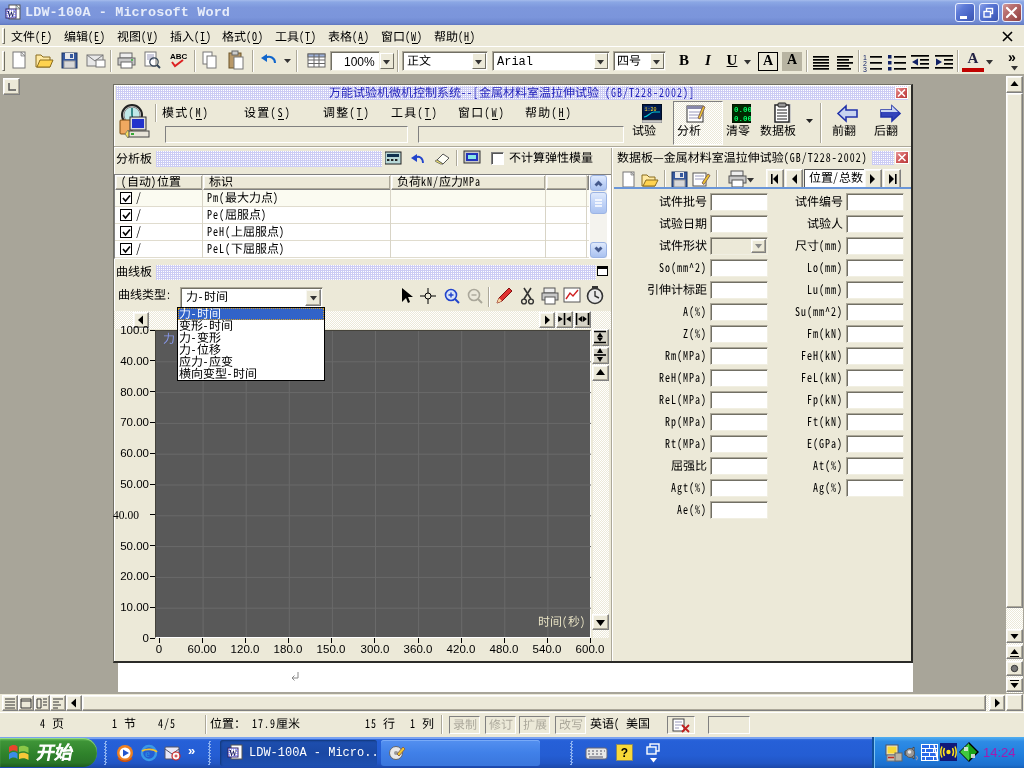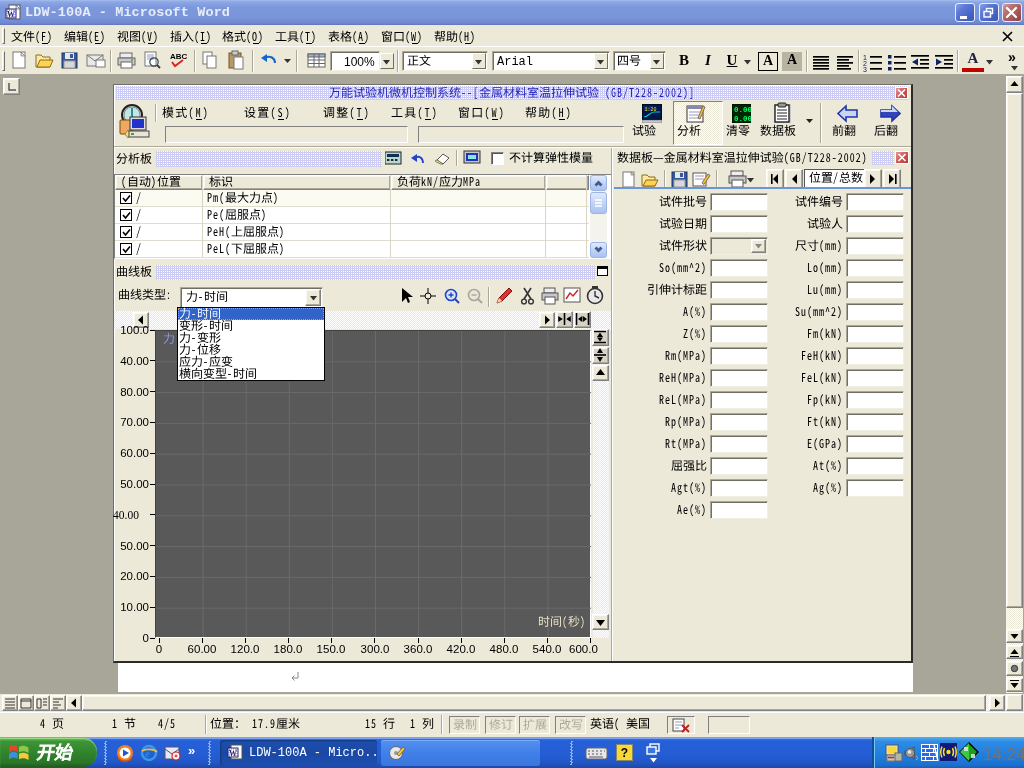--- a/index.html
+++ b/index.html
@@ -876,21 +876,21 @@
 <div class="a" style="left:354px;top:643px;width:42px;height:12px;font-size:11.5px;text-align:center">300.0</div>
 <div class="a" style="left:374px;top:638px;width:1.4px;height:5px;background:#000"></div>
 <div class="a" style="left:397px;top:643px;width:42px;height:12px;font-size:11.5px;text-align:center">360.0</div>
 <div class="a" style="left:418px;top:638px;width:1.4px;height:5px;background:#000"></div>
 <div class="a" style="left:440px;top:643px;width:42px;height:12px;font-size:11.5px;text-align:center">420.0</div>
 <div class="a" style="left:461px;top:638px;width:1.4px;height:5px;background:#000"></div>
 <div class="a" style="left:483px;top:643px;width:42px;height:12px;font-size:11.5px;text-align:center">480.0</div>
 <div class="a" style="left:504px;top:638px;width:1.4px;height:5px;background:#000"></div>
 <div class="a" style="left:526px;top:643px;width:42px;height:12px;font-size:11.5px;text-align:center">540.0</div>
 <div class="a" style="left:547px;top:638px;width:1.4px;height:5px;background:#000"></div>
-<div class="a" style="left:569px;top:643px;width:42px;height:12px;font-size:11.5px;text-align:left">600.0</div>
+<div class="a" style="left:569px;top:643px;width:42px;height:12px;font-size:11.5px;text-align:center">600.0</div>
 <div class="a" style="left:590px;top:638px;width:1.4px;height:5px;background:#000"></div>
 <div class="a dotr" style="left:593px;top:330px;width:16px;height:308px"></div>
 <div class="bev2" style="left:592px;top:329px;width:17px;height:17px;background:#D6D3C6"></div>
 <svg class="a" style="left:592px;top:329px" width="17" height="17">
     <path d="M2 2.5 L14 2.5 M2 13.5 L14 13.5" stroke="#000" stroke-width="1.6"></path>
     <path d="M8 3.5 L11 8 L5 8 Z M8 12.5 L11 8.5 L5 8.5 Z" fill="#000"></path>
   </svg>
 <div class="bev2" style="left:592px;top:347px;width:17px;height:17px;background:#D6D3C6"></div>
 <svg class="a" style="left:592px;top:347px" width="17" height="17">
     <path d="M2 8 L14 8" stroke="#000" stroke-width="1.6"></path>
@@ -1589,21 +1589,21 @@
     <rect x="0" y="0" width="17" height="18" fill="#101878"></rect>
     <circle cx="8.5" cy="9" r="2.2" fill="#F8E020"></circle>
     <path d="M4.5 5 Q2.5 9 4.5 13 M12.5 5 Q14.5 9 12.5 13" fill="none" stroke="#F8E020" stroke-width="1.5"></path>
     <path d="M2 3.5 Q-0.5 9 2 14.5 M15 3.5 Q17.5 9 15 14.5" fill="none" stroke="#F8E020" stroke-width="1.5"></path>
   </svg>
 <svg class="a" style="left:959px;top:742px" width="20" height="20">
     <path d="M10 1 L19 10 L10 19 L1 10 Z" fill="#18A018" stroke="#000" stroke-width="1.4"></path>
     <path d="M10 1 L10 19 L1 10 Z" fill="#40C840"></path>
     <path d="M5 5 h4 v4 h-4 Z M12 12 h4 v4 h-4 Z" fill="#E8E8E8" fill-opacity=".85"></path>
   </svg>
-<div class="a" style="left:983px;top:745px;color:#737373;font-size:17px;font-family:'Liberation Sans'">14:24</div>
+<div class="a" style="left:983px;top:745px;color:#a21caf;font-size:13px;font-family:'Liberation Sans'">14:24</div>
 <svg width="0" height="0" style="position:absolute">
     <defs>
       <path id="u0025" d="M1.33 -4.31C2.04 -4.31 2.54 -5.14 2.54 -6.54C2.54 -7.93 2.04 -8.7 1.33 -8.7C0.63 -8.7 0.13 -7.93 0.13 -6.54C0.13 -5.14 0.63 -4.31 1.33 -4.31ZM1.33 -4.96C1.01 -4.96 0.77 -5.44 0.77 -6.54C0.77 -7.63 1.01 -8.05 1.33 -8.05C1.66 -8.05 1.9 -7.63 1.9 -6.54C1.9 -5.44 1.66 -4.96 1.33 -4.96ZM3.65 0.16C4.36 0.16 4.86 -0.67 4.86 -2.06C4.86 -3.47 4.36 -4.24 3.65 -4.24C2.95 -4.24 2.45 -3.47 2.45 -2.06C2.45 -0.67 2.95 0.16 3.65 0.16ZM3.65 -0.49C3.33 -0.49 3.09 -0.97 3.09 -2.06C3.09 -3.17 3.33 -3.59 3.65 -3.59C3.98 -3.59 4.22 -3.17 4.22 -2.06C4.22 -0.97 3.98 -0.49 3.65 -0.49ZM0.52 -0.42 4.81 -8.03 4.47 -8.32 0.19 -0.68Z"></path>
       <path id="u0028" d="M3.61 2.35 4.13 1.8C2.79 0.28 2.23 -1.37 2.23 -3.73C2.23 -6.08 2.79 -7.74 4.13 -9.26L3.61 -9.82C2.24 -8.42 1.41 -6.41 1.41 -3.73C1.41 -1.03 2.24 0.96 3.61 2.35Z"></path>
       <path id="u0029" d="M1.39 2.35C2.76 0.96 3.59 -1.03 3.59 -3.73C3.59 -6.41 2.76 -8.42 1.39 -9.82L0.87 -9.26C2.21 -7.74 2.77 -6.08 2.77 -3.73C2.77 -1.37 2.21 0.28 0.87 1.8Z"></path>
       <path id="u002D" d="M1.07 -2.95H3.93V-3.83H1.07Z"></path>
       <path id="u002E" d="M2.5 0.14C2.86 0.14 3.17 -0.17 3.17 -0.68C3.17 -1.18 2.86 -1.52 2.5 -1.52C2.14 -1.52 1.83 -1.18 1.83 -0.68C1.83 -0.17 2.14 0.14 2.5 0.14Z"></path>
       <path id="u002F" d="M0.39 2.15H1.05L4.6 -9.53H3.94Z"></path>
       <path id="u0030" d="M2.5 0.14C3.67 0.14 4.47 -1.34 4.47 -4.33C4.47 -7.31 3.67 -8.71 2.5 -8.71C1.33 -8.71 0.53 -7.31 0.53 -4.33C0.53 -1.34 1.33 0.14 2.5 0.14ZM2.5 -0.74C1.87 -0.74 1.41 -1.75 1.41 -4.33C1.41 -6.92 1.87 -7.82 2.5 -7.82C3.13 -7.82 3.59 -6.92 3.59 -4.33C3.59 -1.75 3.13 -0.74 2.5 -0.74Z"></path>
       <path id="u0031" d="M0.65 0H4.52V-0.91H3.11V-8.57H2.42C2.04 -8.28 1.59 -8.06 0.96 -7.94V-7.24H2.2V-0.91H0.65Z"></path>

